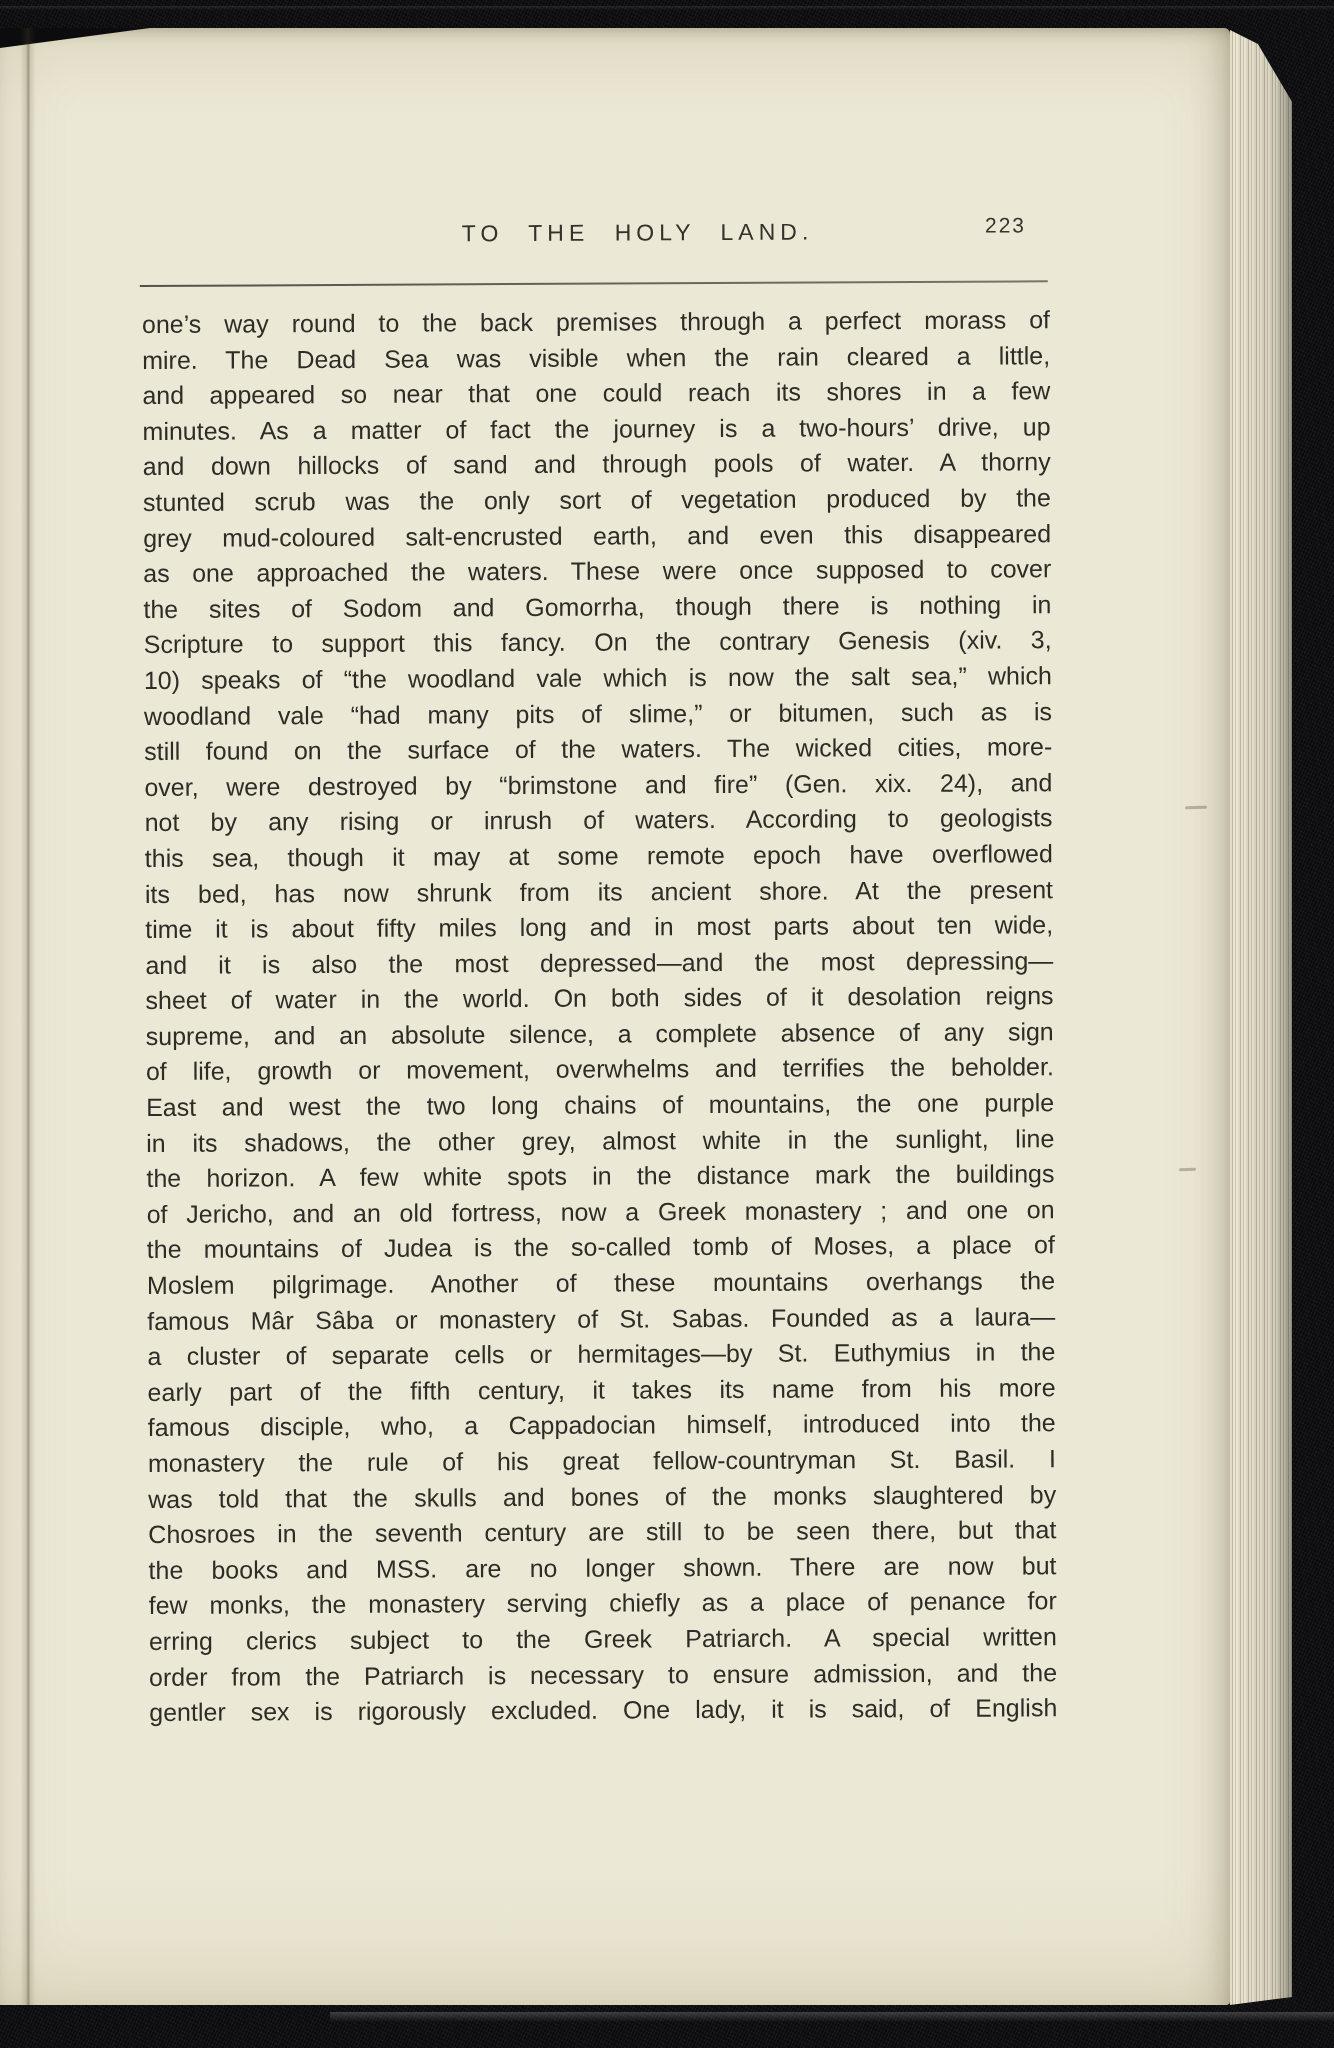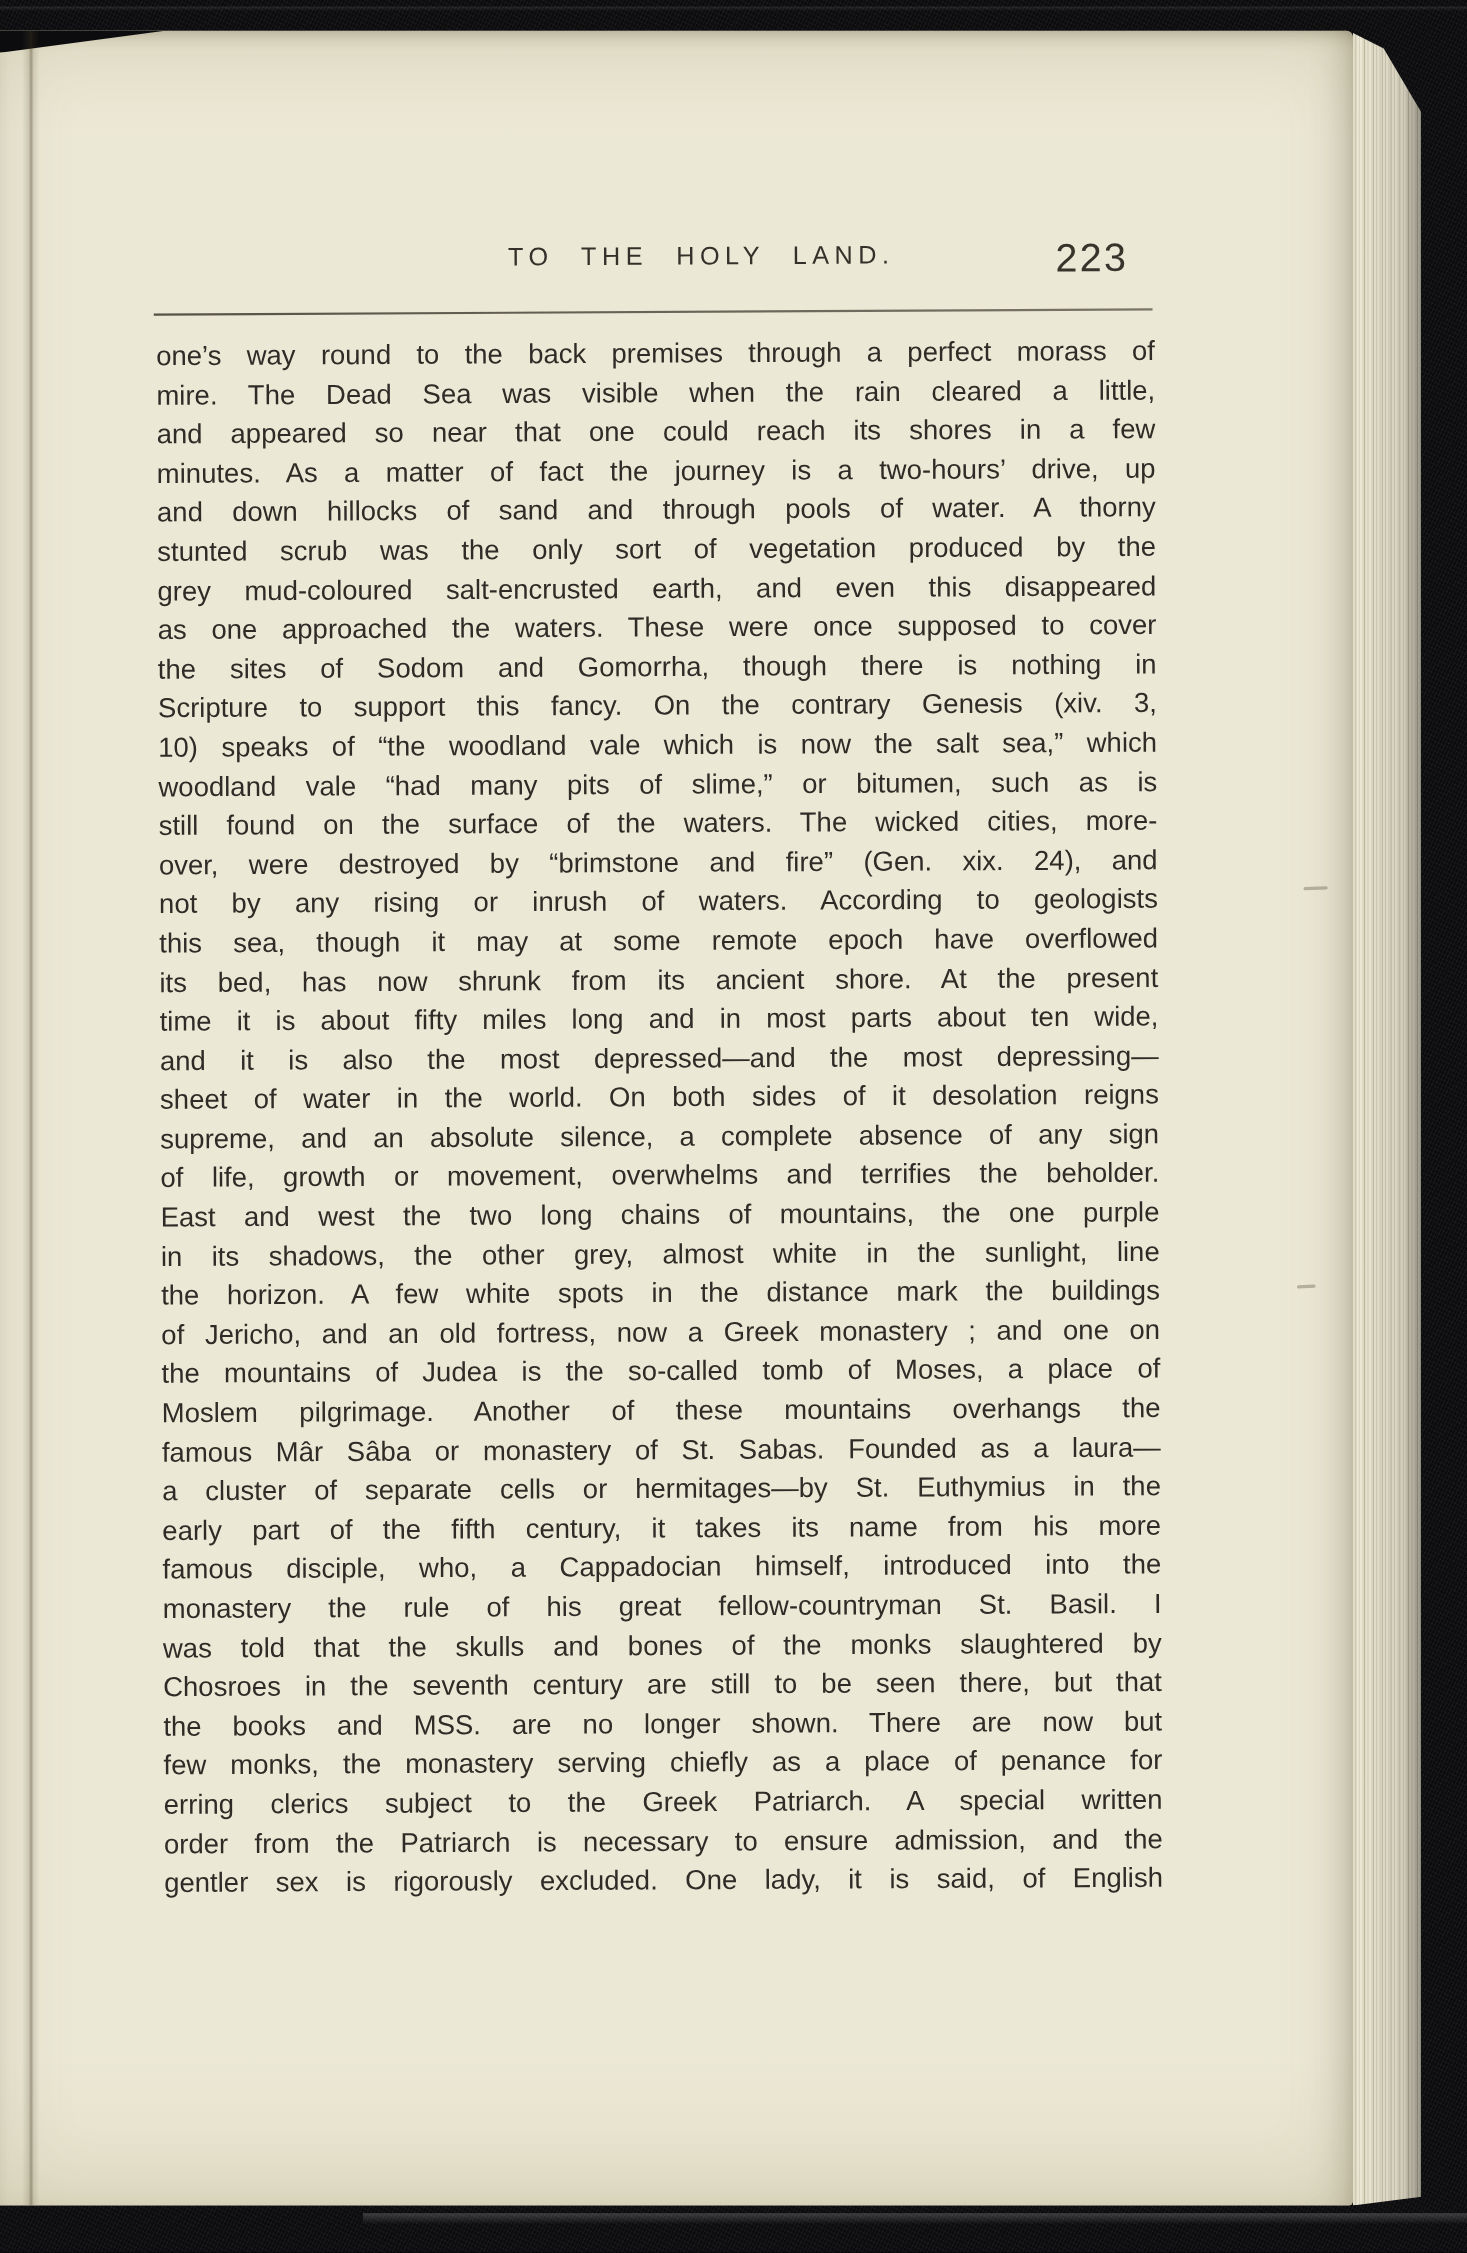--- a/index.html
+++ b/index.html
@@ -59,21 +59,21 @@
     transform:rotate(-0.3deg); transform-origin:140px 300px;
     color:#2f2c27;
   }
   .running-head {
     position:absolute; left:182px; top:194px; width:912px;
     text-align:center; font-size:23px; letter-spacing:5px; word-spacing:14px;
     color:#34312a;
   }
   .page-number {
     position:absolute; left:960px; top:190px; width:92px;
-    text-align:left; font-size:36px; letter-spacing:2px; color:#38342c;
+    text-align:center; font-size:21px; letter-spacing:2px; color:#38342c;
   }
   .header-rule {
     position:absolute; left:140px; top:257px; width:908px; height:2px;
     background:linear-gradient(90deg, rgba(60,55,45,0.85), rgba(60,55,45,0.65));
   }
   .body-text {
     position:absolute; left:142px; top:279px; width:908px;
   }
   .line {
     font-size:25px; line-height:35.6px; height:35.6px;

